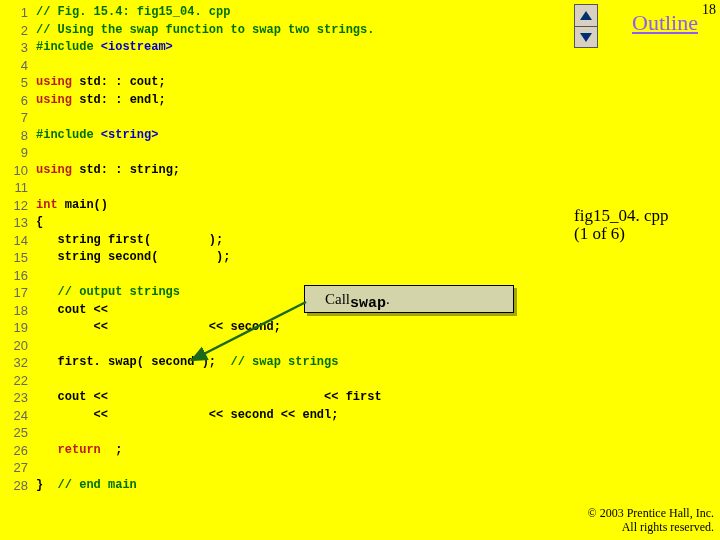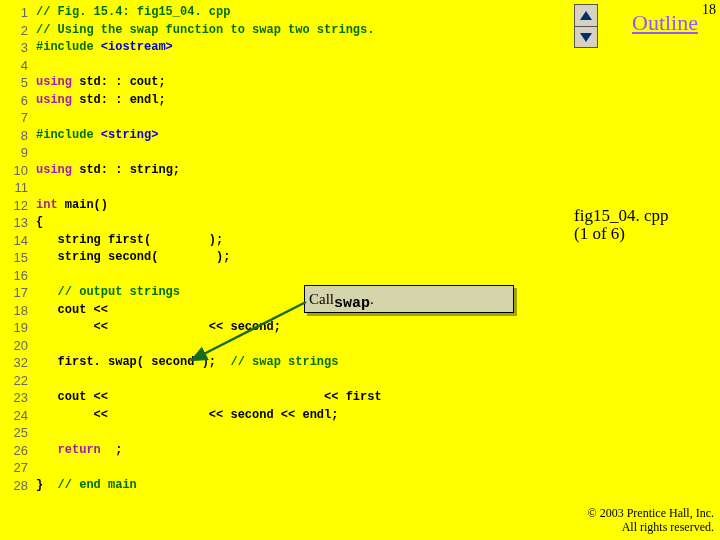--- a/index.html
+++ b/index.html
@@ -28,21 +28,21 @@
     position: absolute;
     left: 36px;
     top: 4px;
     line-height: 17.5px;
     font-weight: bold;
     color: #000;
   }
   .code .row { height: 17.5px; white-space: pre; }
   .cmt { color: #007000; }
   .pp  { color: #007000; }
-  .kw  { color: #a21caf; text-align: right; }
+  .kw  { color: #b91c1c; text-align: right; }
   .cls { color: #0000d0; }
   .sidebar {
     position: absolute;
     right: 0;
     top: 0;
     width: 146px;
     height: 540px;
   }
   .nav {
     position: absolute;
@@ -112,21 +112,21 @@
     position: absolute;
     left: 304px;
     top: 285px;
     width: 210px;
     height: 28px;
     background: #d4d4aa;
     border: 1px solid #000;
     box-shadow: 3px 3px 0 rgba(0,0,0,0.35);
     font-family: "Times New Roman", serif;
     font-size: 15px;
-    padding: 4px 4px;
+    padding: 4px 20px;
     display: flex;
     align-items: center;
   }
   .callout .mono { font-family: "Courier New", monospace; font-weight: bold; margin-top: 8px; }
   .arrow {
     position: absolute;
     left: 182px;
     top: 298px;
     width: 130px;
     height: 70px;

